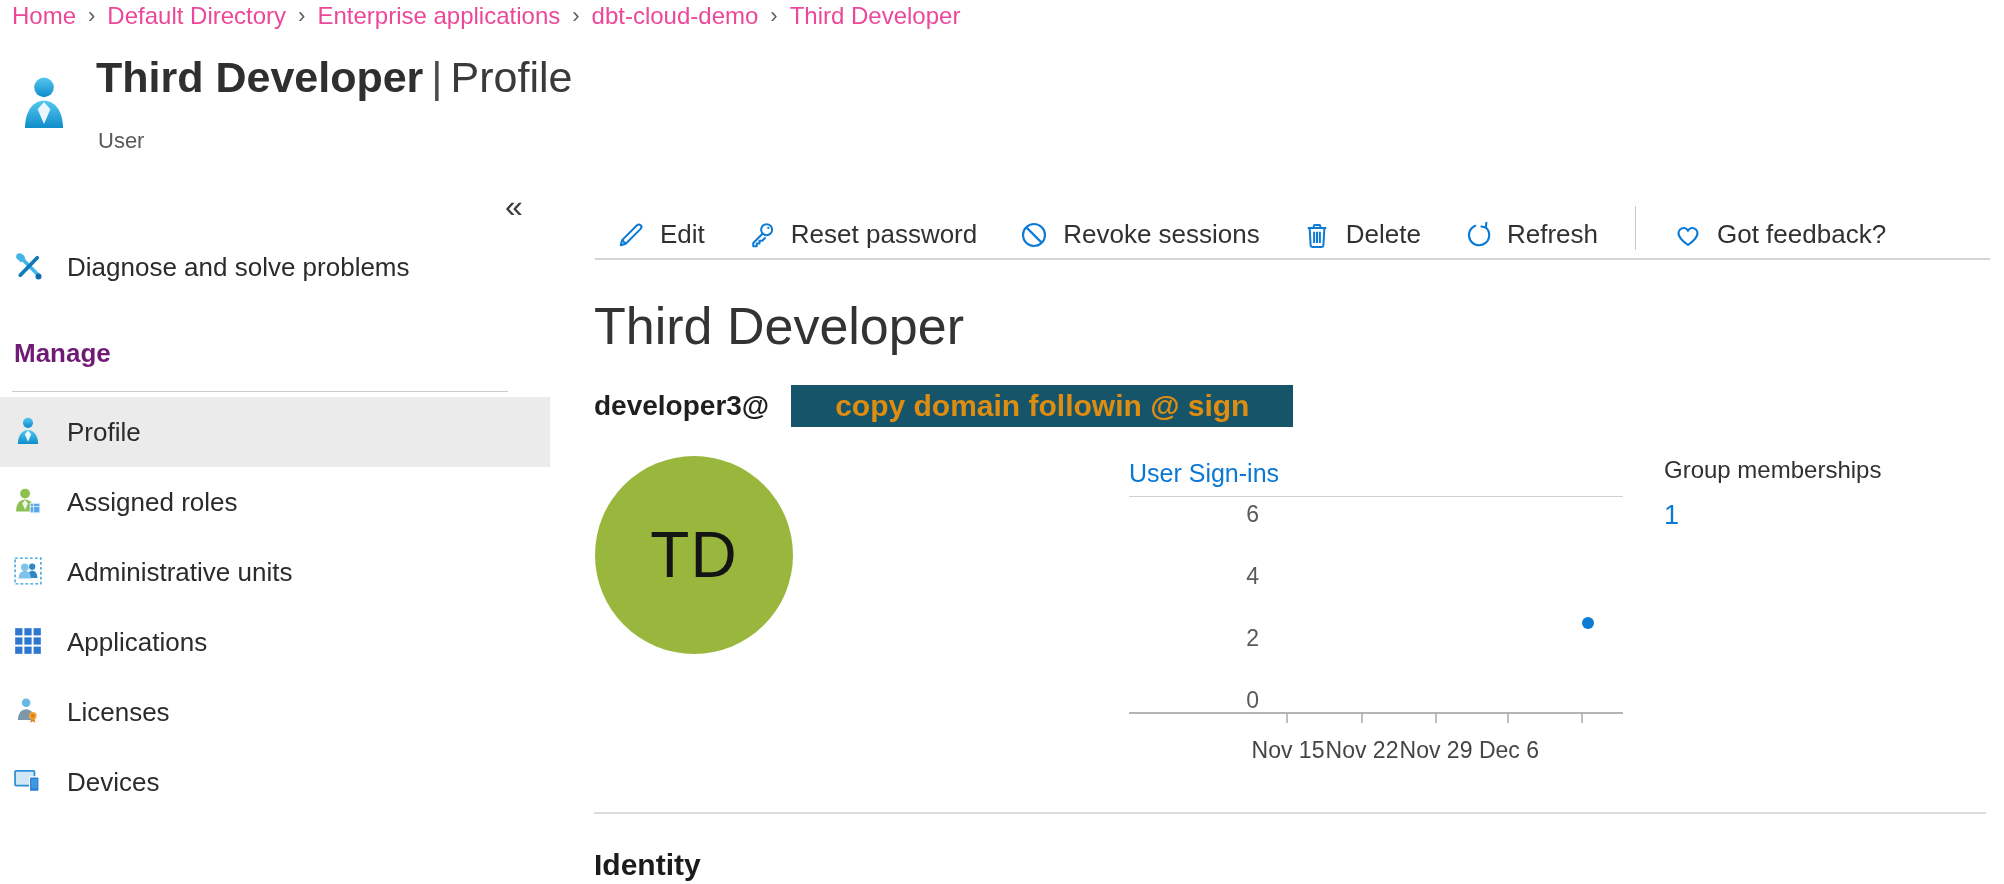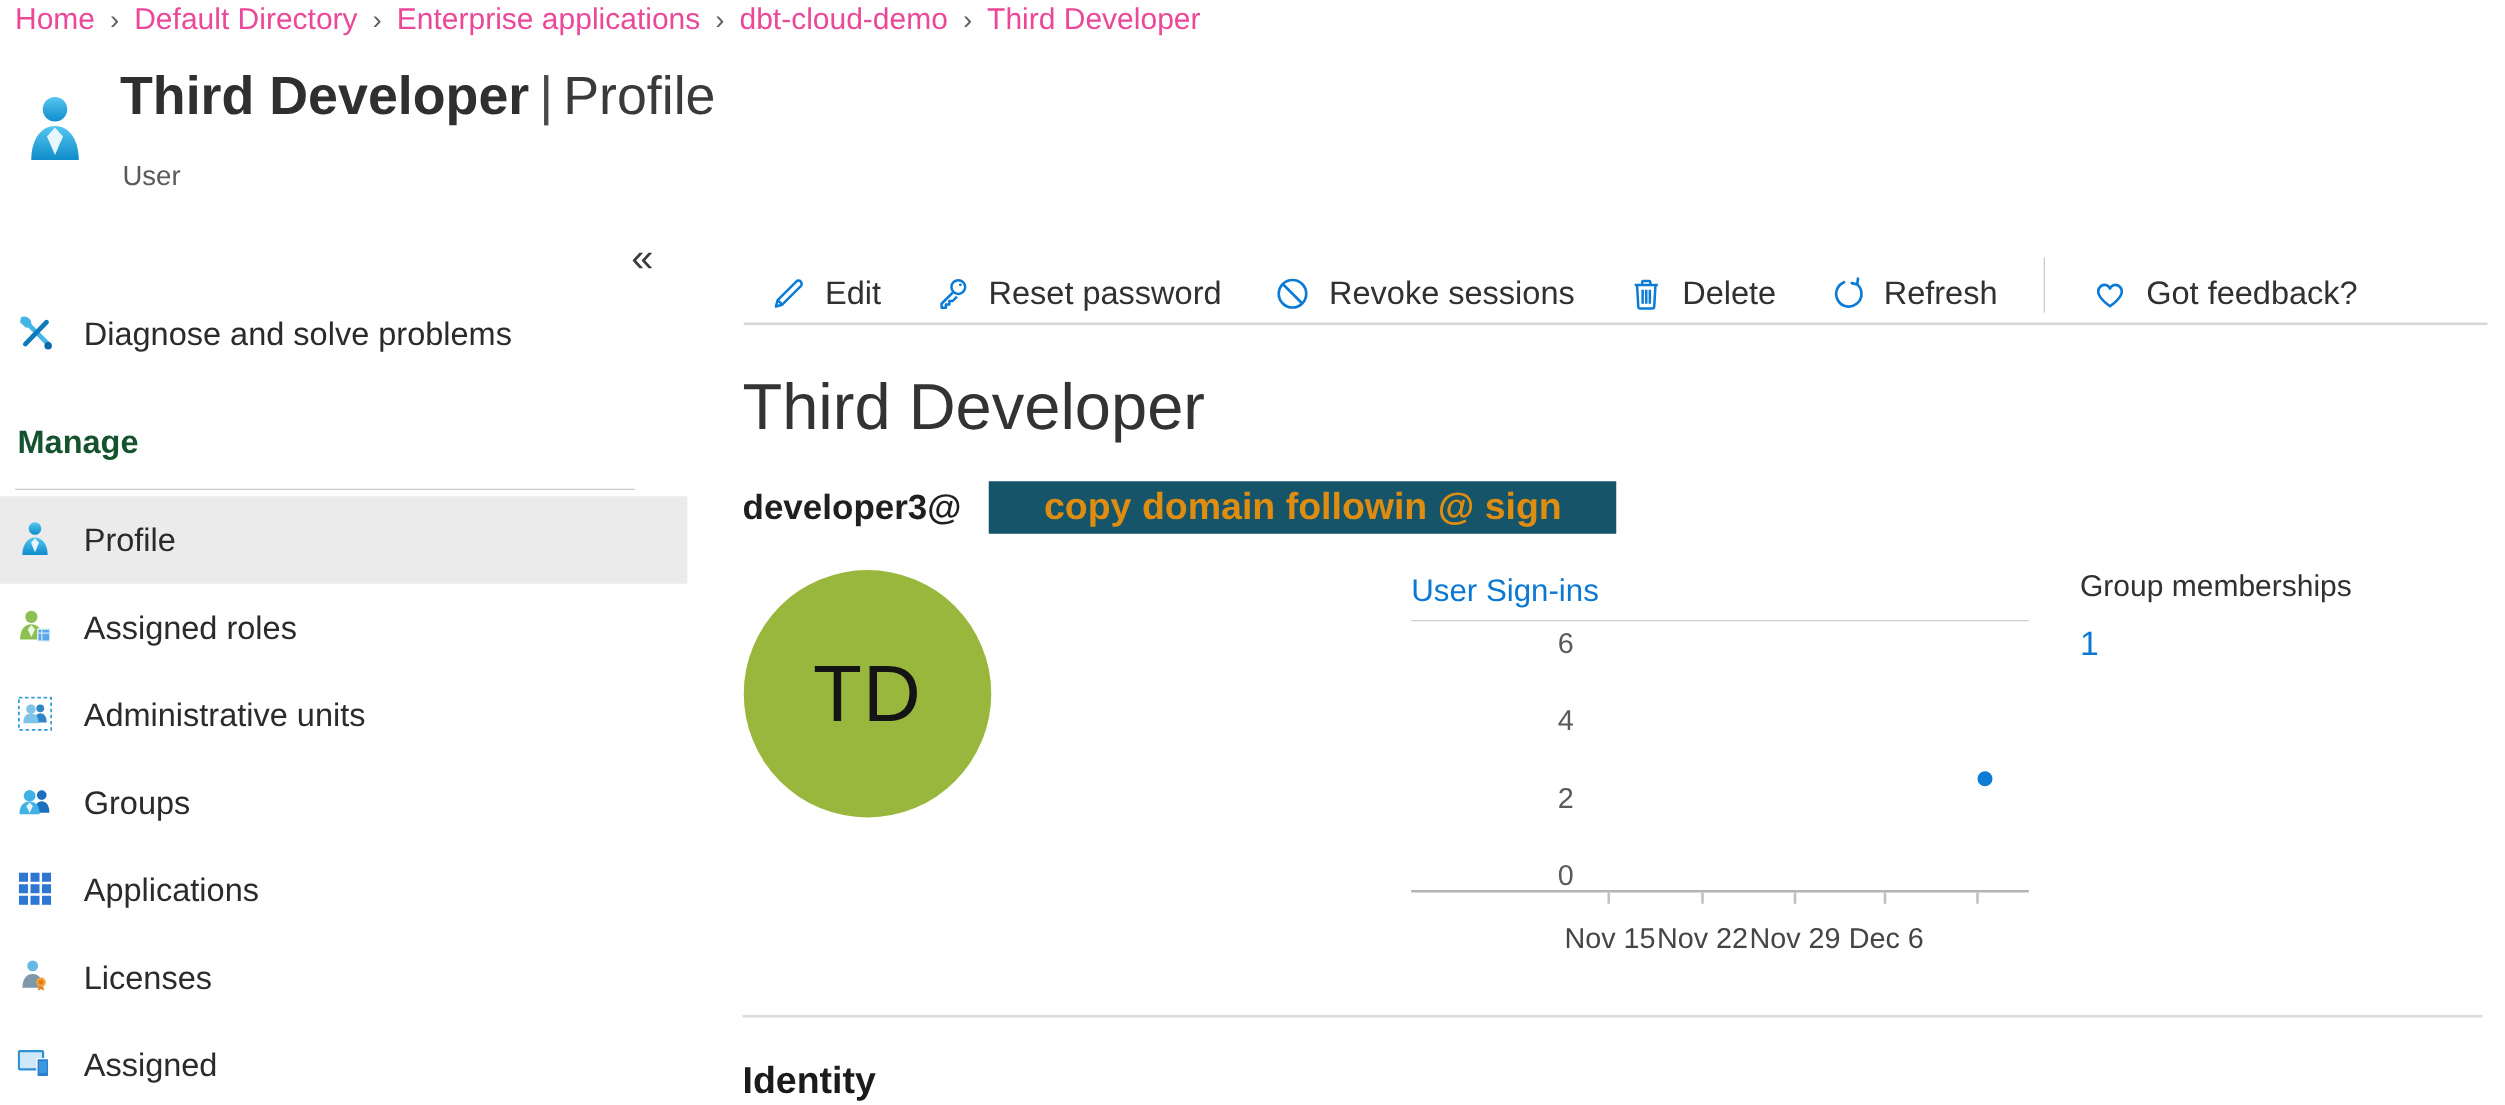--- a/index.html
+++ b/index.html
@@ -16,21 +16,21 @@
   .hdr-title { position:absolute; left:96px; top:50px; font-size:43px; line-height:54px; color:#333; }
   .hdr-title .t-bold { font-weight:700; color:#2f2f2f; }
   .hdr-title .t-sep { font-weight:400; color:#4a4a4a; padding:0 8px; }
   .hdr-title .t-light { font-weight:400; color:#3a3a3a; }
   .hdr-sub { position:absolute; left:98px; top:128px; font-size:22px; color:#5c5a58; }
 
   
   .collapse-btn { position:absolute; left:505px; top:188px; font-size:32px; color:#3b3b3b; cursor:pointer; }
   .side-item { display:flex; align-items:center; gap:23px; font-size:26px; color:#2b2b2b; cursor:pointer; }
   .diagnose { position:absolute; left:14px; top:246px; height:42px; }
-  .manage-lbl { position:absolute; left:14px; top:338px; font-size:26px; font-weight:700; color:#14532d; }
+  .manage-lbl { position:absolute; left:14px; top:338px; font-size:26px; font-weight:700; color:#701a75; }
   .side-divider { position:absolute; left:12px; top:391px; width:496px; height:1px; background:#ccc; }
   .side-nav { position:absolute; left:0; top:397px; width:550px; list-style:none; }
   .side-nav li { height:70px; display:flex; align-items:center; gap:23px; padding-left:14px;
     font-size:26px; color:#2b2b2b; cursor:pointer; }
   .side-nav li.selected { background:#ebebeb; }
   .icon-28 { width:30px; height:30px; flex:0 0 30px; }
 
   
   .toolbar { position:absolute; left:595px; top:192px; height:58px; display:flex; align-items:flex-end; }
   .tb-btn { display:flex; align-items:center; gap:14px; padding:0 21px; font-size:26px; color:#323130; cursor:pointer; white-space:nowrap; }
@@ -156,32 +156,20 @@
         <circle cx="16.9" cy="9" r="2.9" fill="#2e86c8"></circle>
         <path d="M12.6 19.5 C12.6 14.9 14.7 12.7 16.9 12.7 C19.5 12.7 21.7 14.9 21.7 19.5 Z" fill="#2e86c8"></path>
         <circle cx="10" cy="9.6" r="3.5" fill="#7ec3ea"></circle>
         <path d="M4.3 20 C4.3 14.9 6.7 12.9 10 12.9 C13.3 12.9 15.7 14.9 15.7 20 Z" fill="#7ec3ea"></path>
       </svg>
     </span>
     <span>Administrative units</span>
   </li>
   <li>
     <span class="icon-28">
-      <svg width="28" height="28" viewBox="0 0 26 24">
-        <circle cx="18" cy="7.4" r="3.6" fill="#1c6fc0"></circle>
-        <path d="M12.6 20.6 C12.6 14.6 15 12 18 12 C21 12 23.7 14.6 23.7 20.6 Z" fill="#1c6fc0"></path>
-        <circle cx="9" cy="8" r="4.4" fill="#41b1e6"></circle>
-        <path d="M1.5 21.6 C1.5 14.6 4.8 12.4 9 12.4 C13.2 12.4 16.5 14.6 16.5 21.6 Z" fill="#41b1e6"></path>
-        <path d="M9 12.9 L11.4 15.6 L9 20.8 L6.6 15.6 Z" fill="#e9f6fd"></path>
-      </svg>
-    </span>
-    <span>Groups</span>
-  </li>
-  <li>
-    <span class="icon-28">
       <svg width="28" height="28" viewBox="0 0 24 24">
         <g fill="#2e77d0">
           <rect x="1" y="1" width="6.2" height="6.2"></rect>
             <rect x="8.9" y="1" width="6.2" height="6.2"></rect>
             <rect x="16.8" y="1" width="6.2" height="6.2"></rect>
           <rect x="1" y="8.9" width="6.2" height="6.2"></rect>
             <rect x="8.9" y="8.9" width="6.2" height="6.2"></rect>
             <rect x="16.8" y="8.9" width="6.2" height="6.2"></rect>
           <rect x="1" y="16.8" width="6.2" height="6.2"></rect>
             <rect x="8.9" y="16.8" width="6.2" height="6.2"></rect>
@@ -204,21 +192,21 @@
     <span>Licenses</span>
   </li>
   <li>
     <span class="icon-28">
       <svg width="28" height="28" viewBox="0 0 26 24">
         <rect x="1" y="2.6" width="18" height="13.6" rx="0.8" fill="#cfe7f6" stroke="#2e8fd2" stroke-width="1.6"></rect>
         <rect x="14.4" y="8.2" width="8.8" height="13.4" rx="1" fill="#2b80d0" stroke="#ffffff" stroke-width="1"></rect>
         <rect x="16" y="10.2" width="5.6" height="8.6" fill="#3f97e0"></rect>
       </svg>
     </span>
-    <span>Assigned</span>
+    <span>Devices</span>
   </li>
 </ul>
 
 <div class="toolbar">
   <div class="tb-btn">
     <svg class="tb-ic" viewBox="0 0 24 24" fill="none" stroke="#0c7bd6" stroke-width="1.6" stroke-linejoin="round">
       <path d="M3.8 20.2 L4.9 16.1 L16.8 4.2 A2 2 0 0 1 19.7 7.1 L7.8 19 L3.8 20.2 Z"></path>
       <path d="M4.9 16.1 L7.8 19"></path>
     </svg>
     <span>Edit</span>

